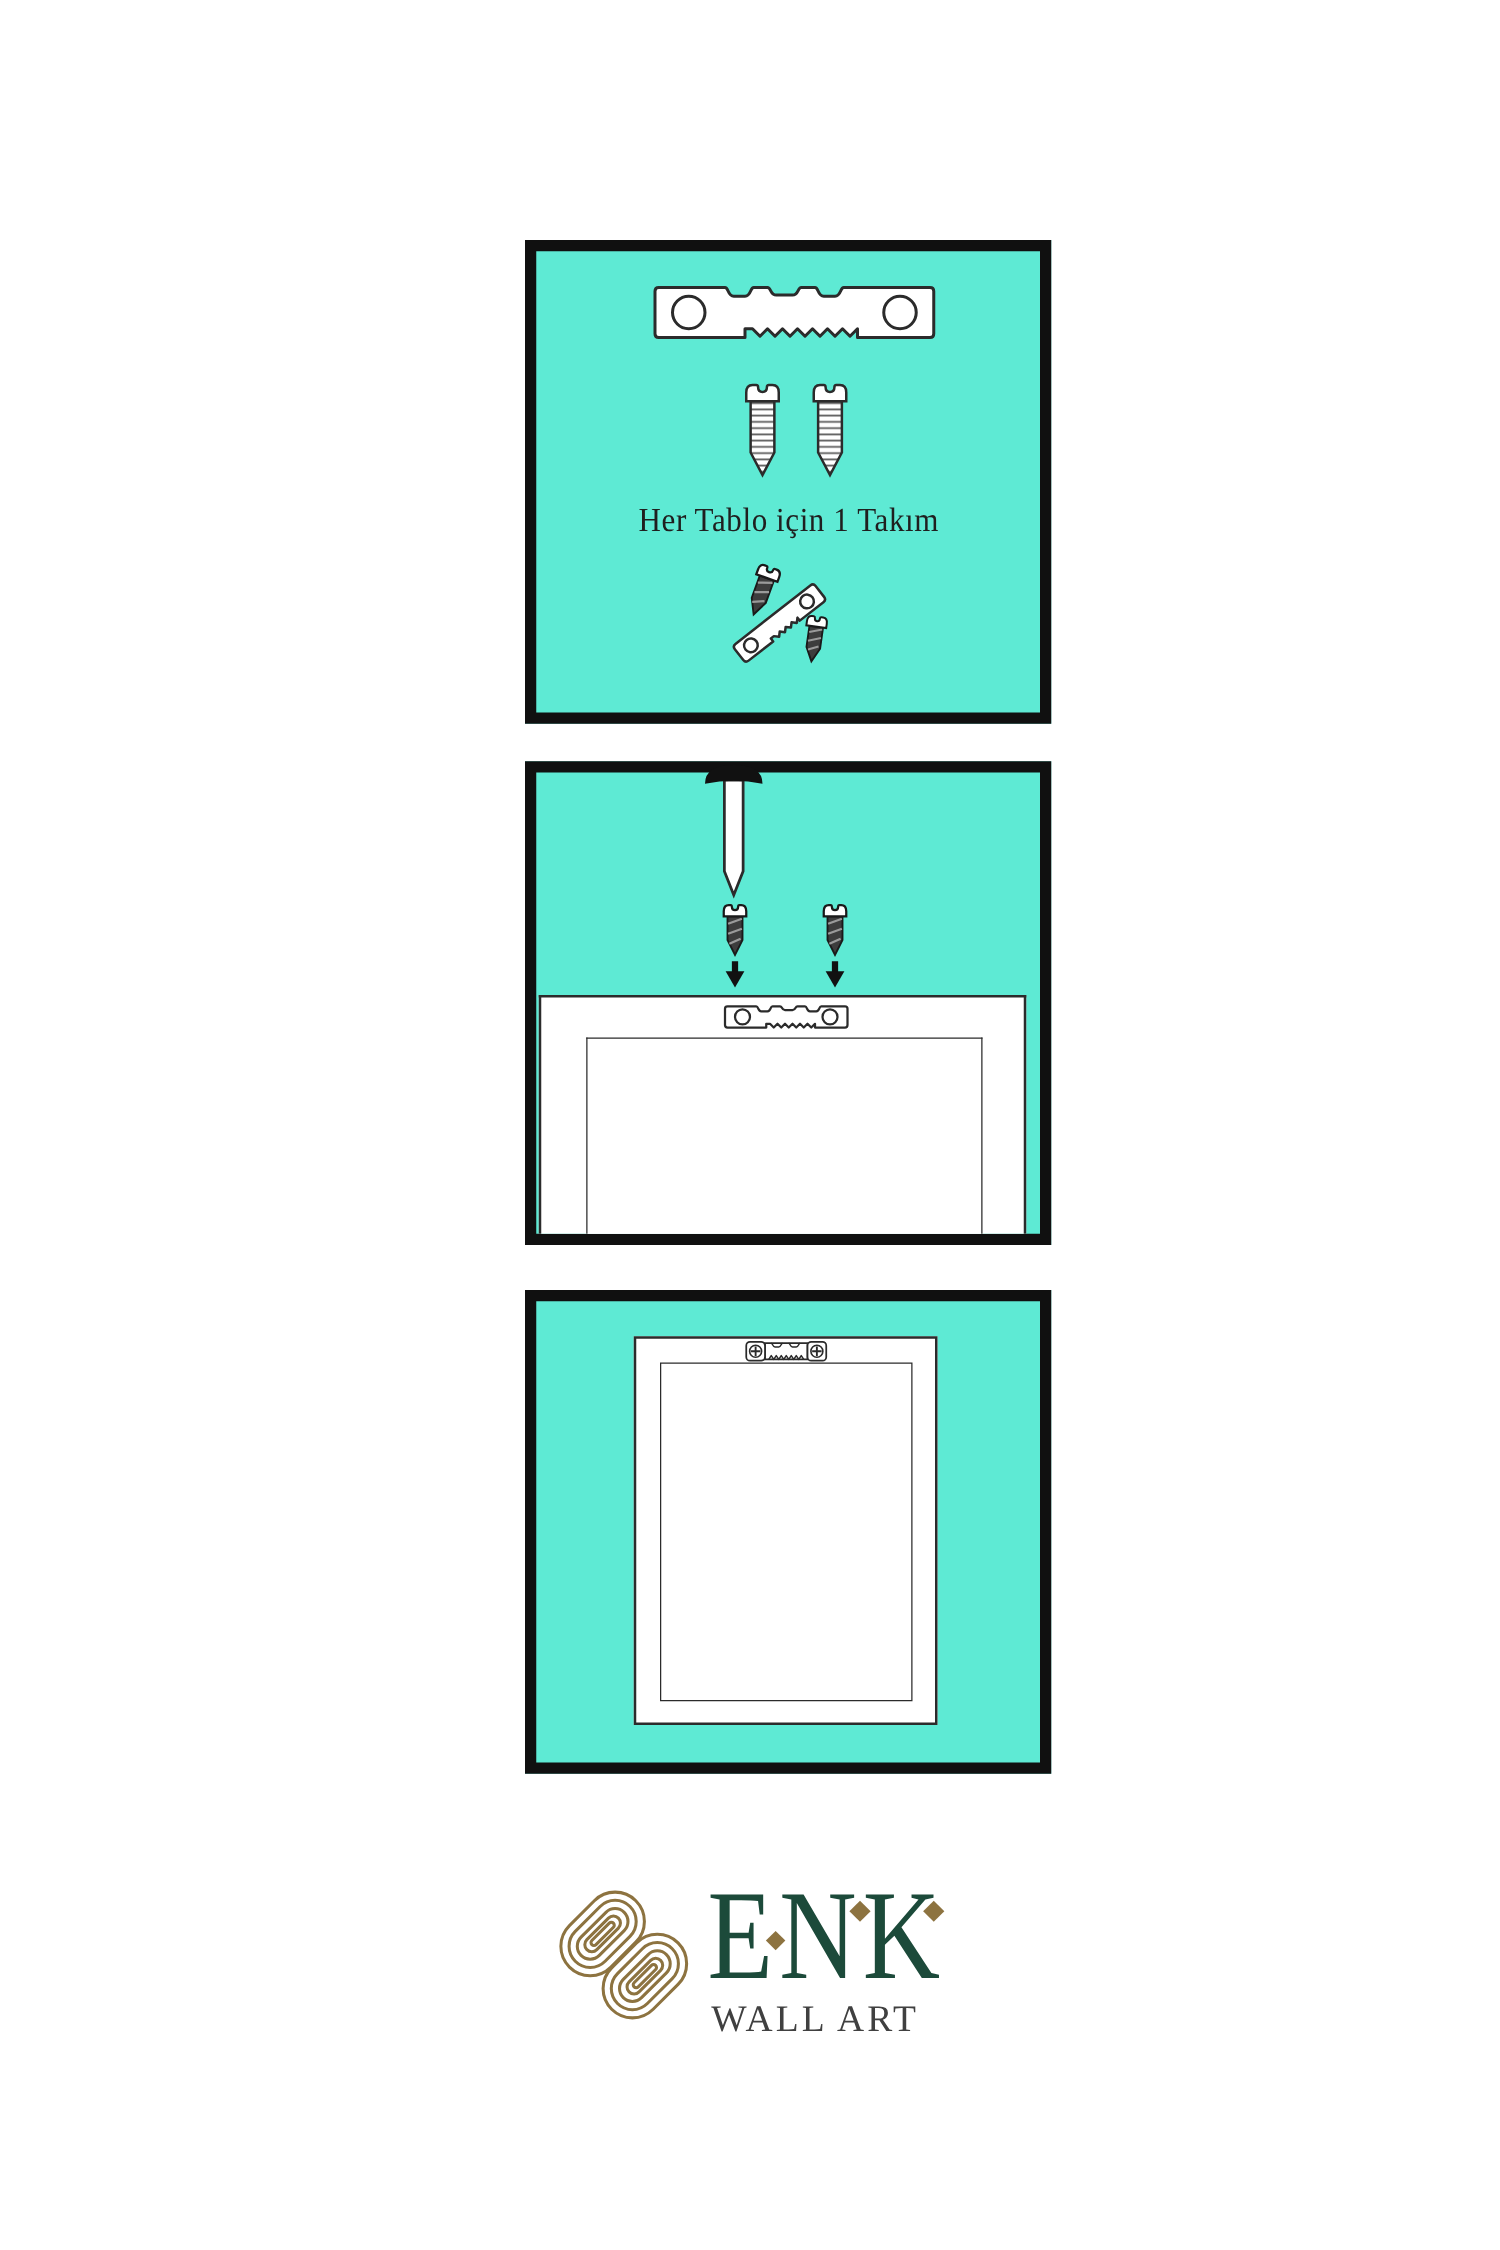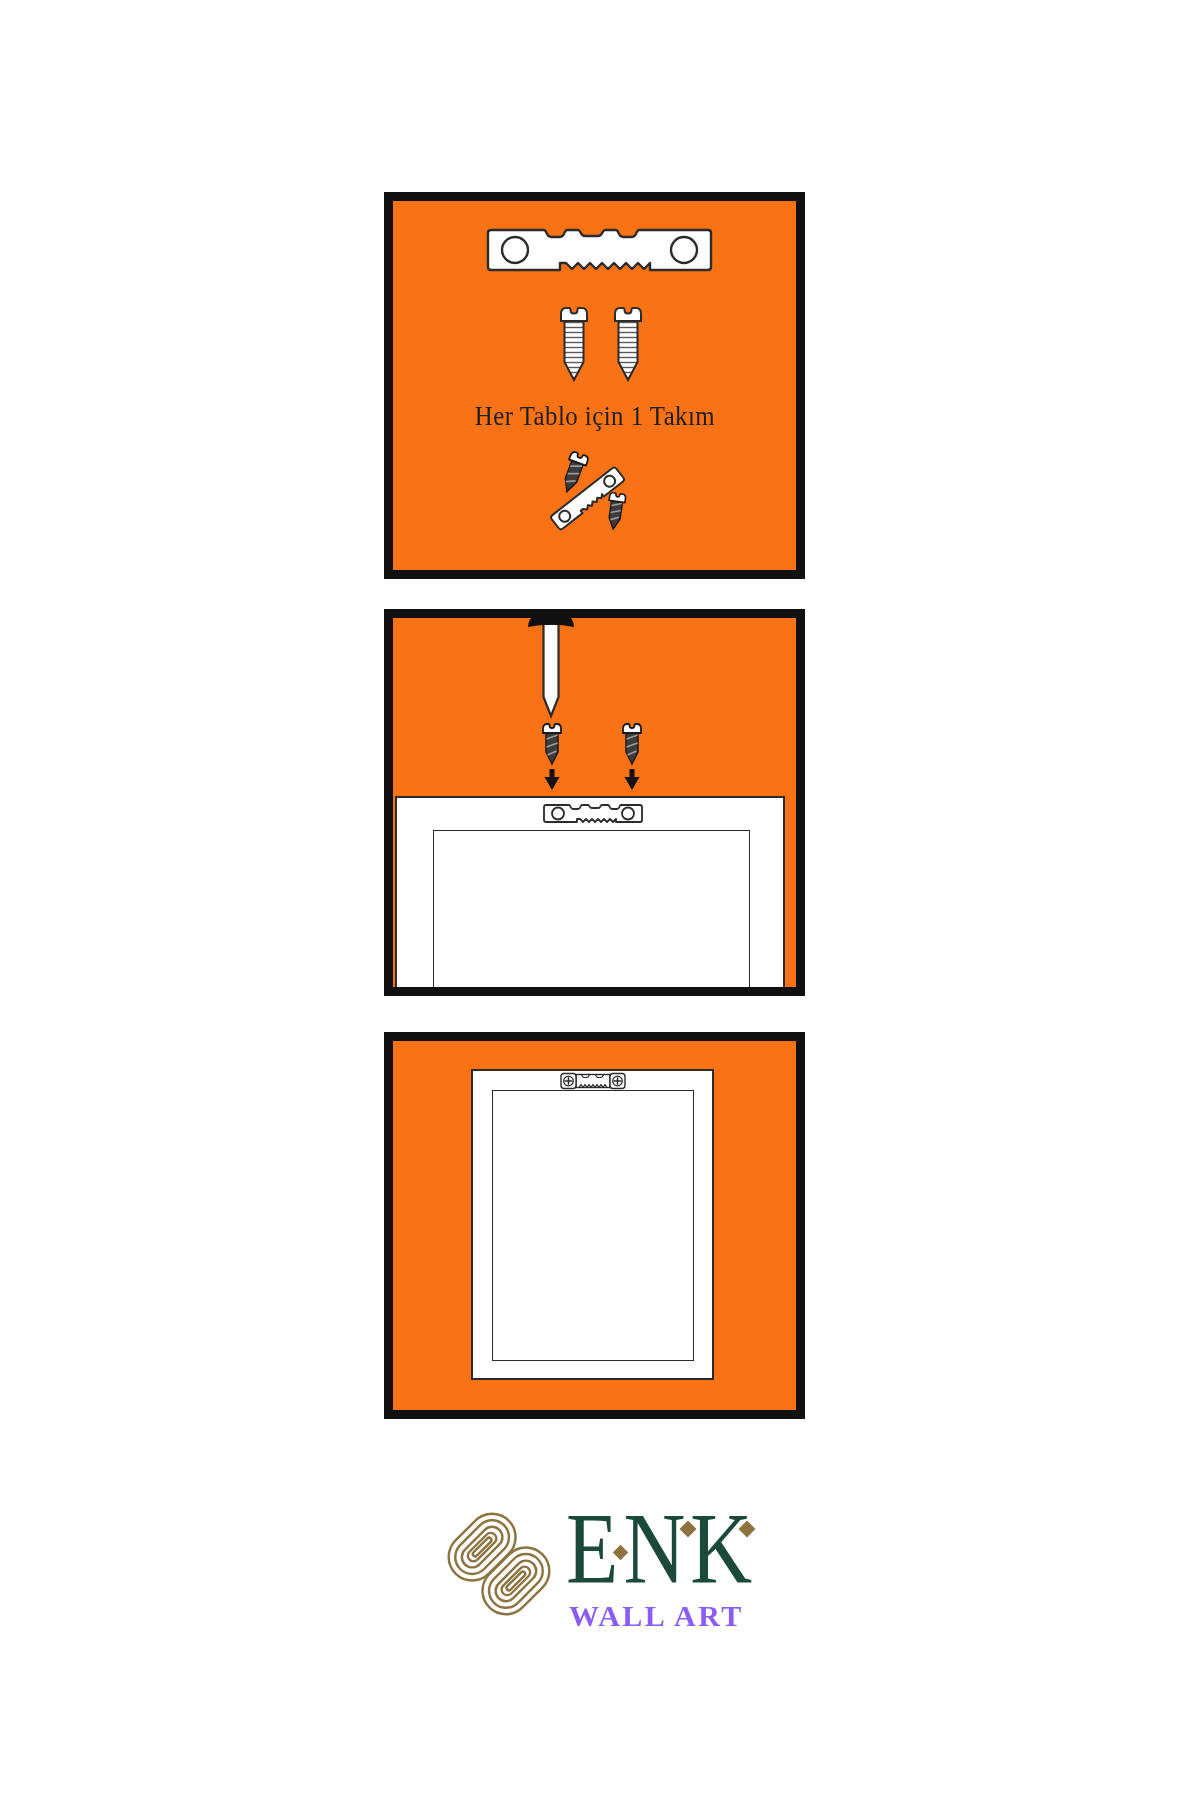--- a/index.html
+++ b/index.html
@@ -1,40 +1,40 @@
 <!DOCTYPE html>
 <html><head>
 <meta charset="utf-8">
 <style>
   html,body{margin:0;padding:0;background:#ffffff;}
   #canvas{
     position:relative;width:1200px;height:1800px;background:#ffffff;overflow:hidden;
     font-family:"Liberation Serif","DejaVu Serif",serif;
   }
   .panel{
-    position:absolute;left:384px;width:421px;height:387px;
-    border:9px solid #101010;box-sizing:border-box;background:#f97316;
+    position:absolute;left:420px;width:421px;height:387px;
+    border:9px solid #101010;box-sizing:border-box;background:#5eead4;
   }
   .abs{position:absolute;}
   
   .rect-cut{position:absolute;box-sizing:border-box;background:#ffffff;}
   .caption{
     position:absolute;left:50%;top:200px;transform:translateX(-50%) scaleX(.92);
     transform-origin:center;white-space:nowrap;
     font-size:27px;color:#1f1f1f;letter-spacing:.5px;font-weight:400;
   }
   
   .brand-name{
     position:absolute;left:566px;top:1498px;line-height:1;font-size:102px;
     color:#1c4a3a;font-weight:500;letter-spacing:6px;transform:scaleX(.84);
     transform-origin:left top;white-space:nowrap;
   }
   .brand-sub{
     position:absolute;left:569px;top:1599px;font-size:30px;letter-spacing:2.5px;
-    color:#8b5cf6;white-space:nowrap;font-weight:700;
+    color:#404040;white-space:nowrap;font-weight:400;
   }
   .diamond{
     position:absolute;background:#8d7340;transform:rotate(45deg);
   }
 </style>
 </head>
 <body>
 
 <div id="canvas">
 

